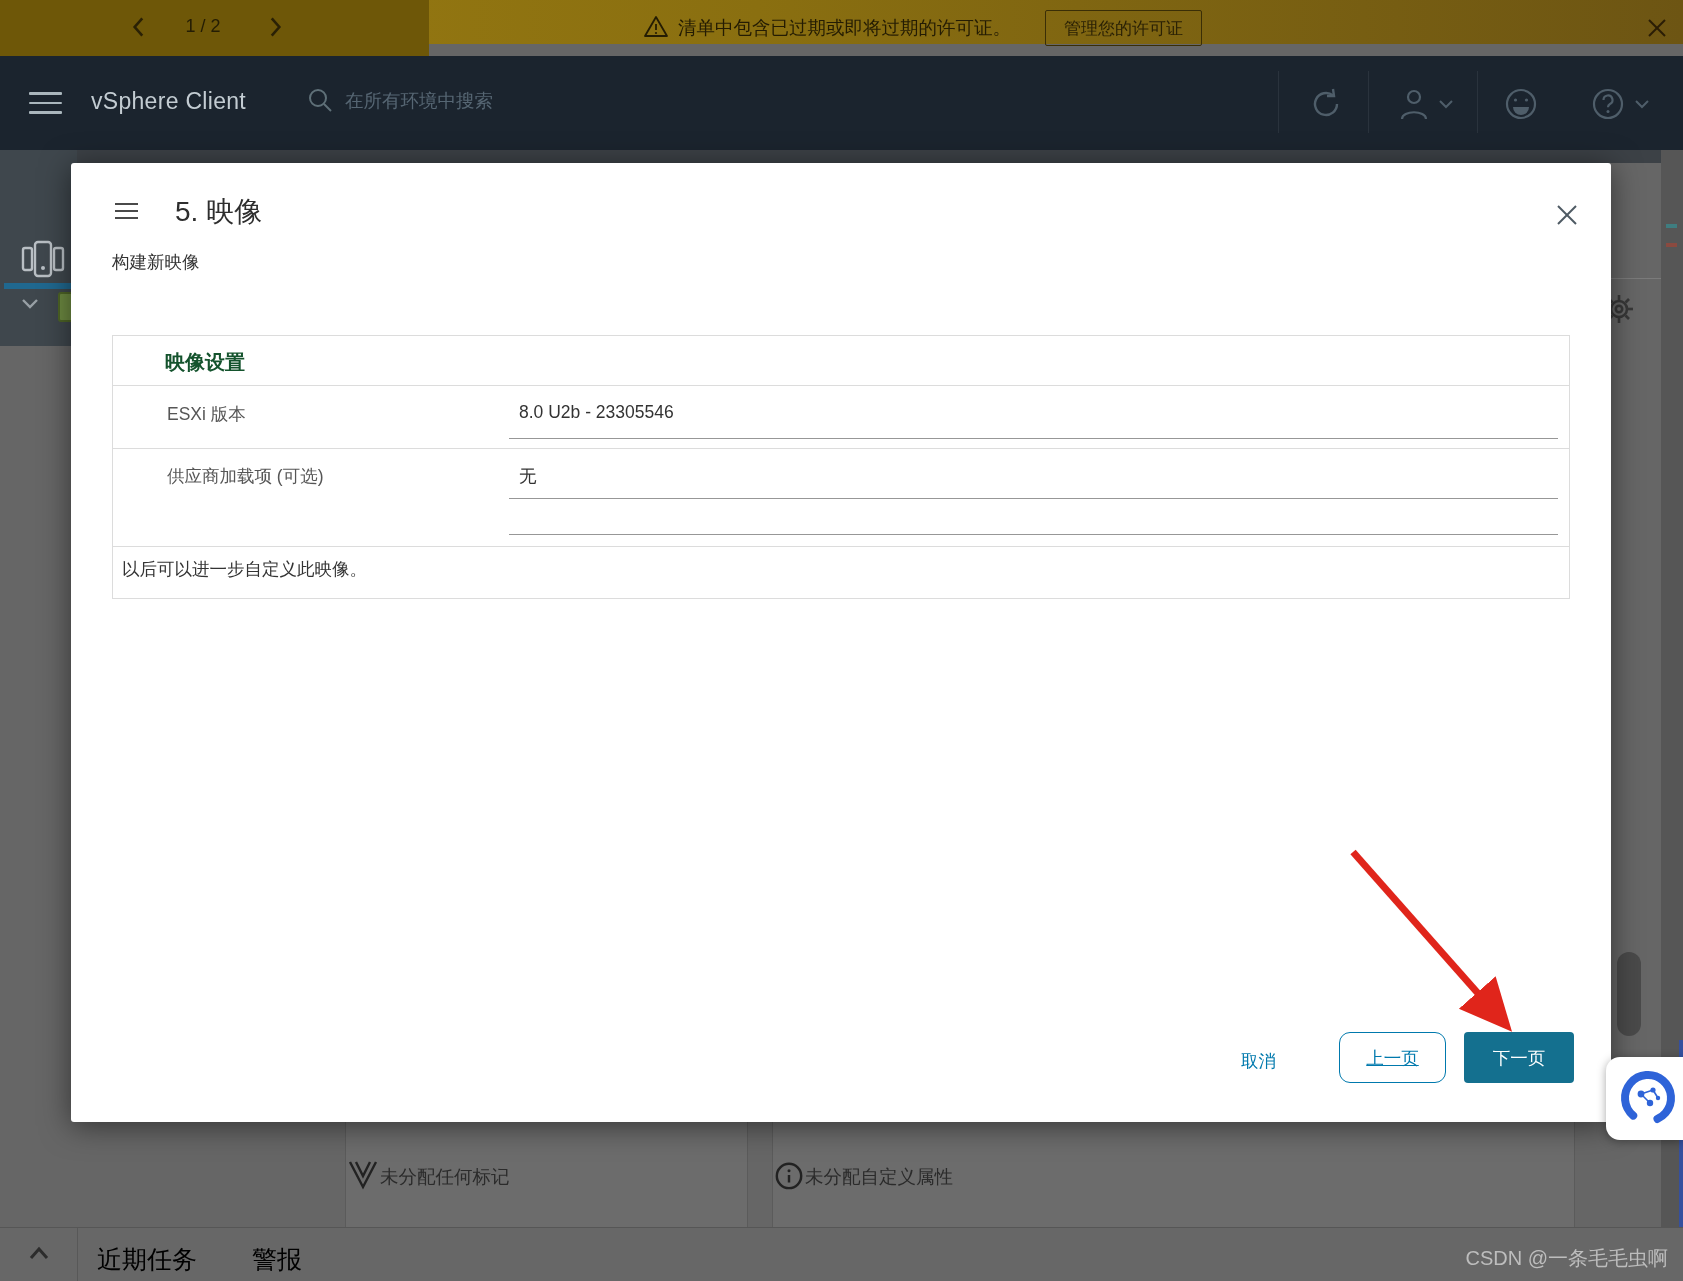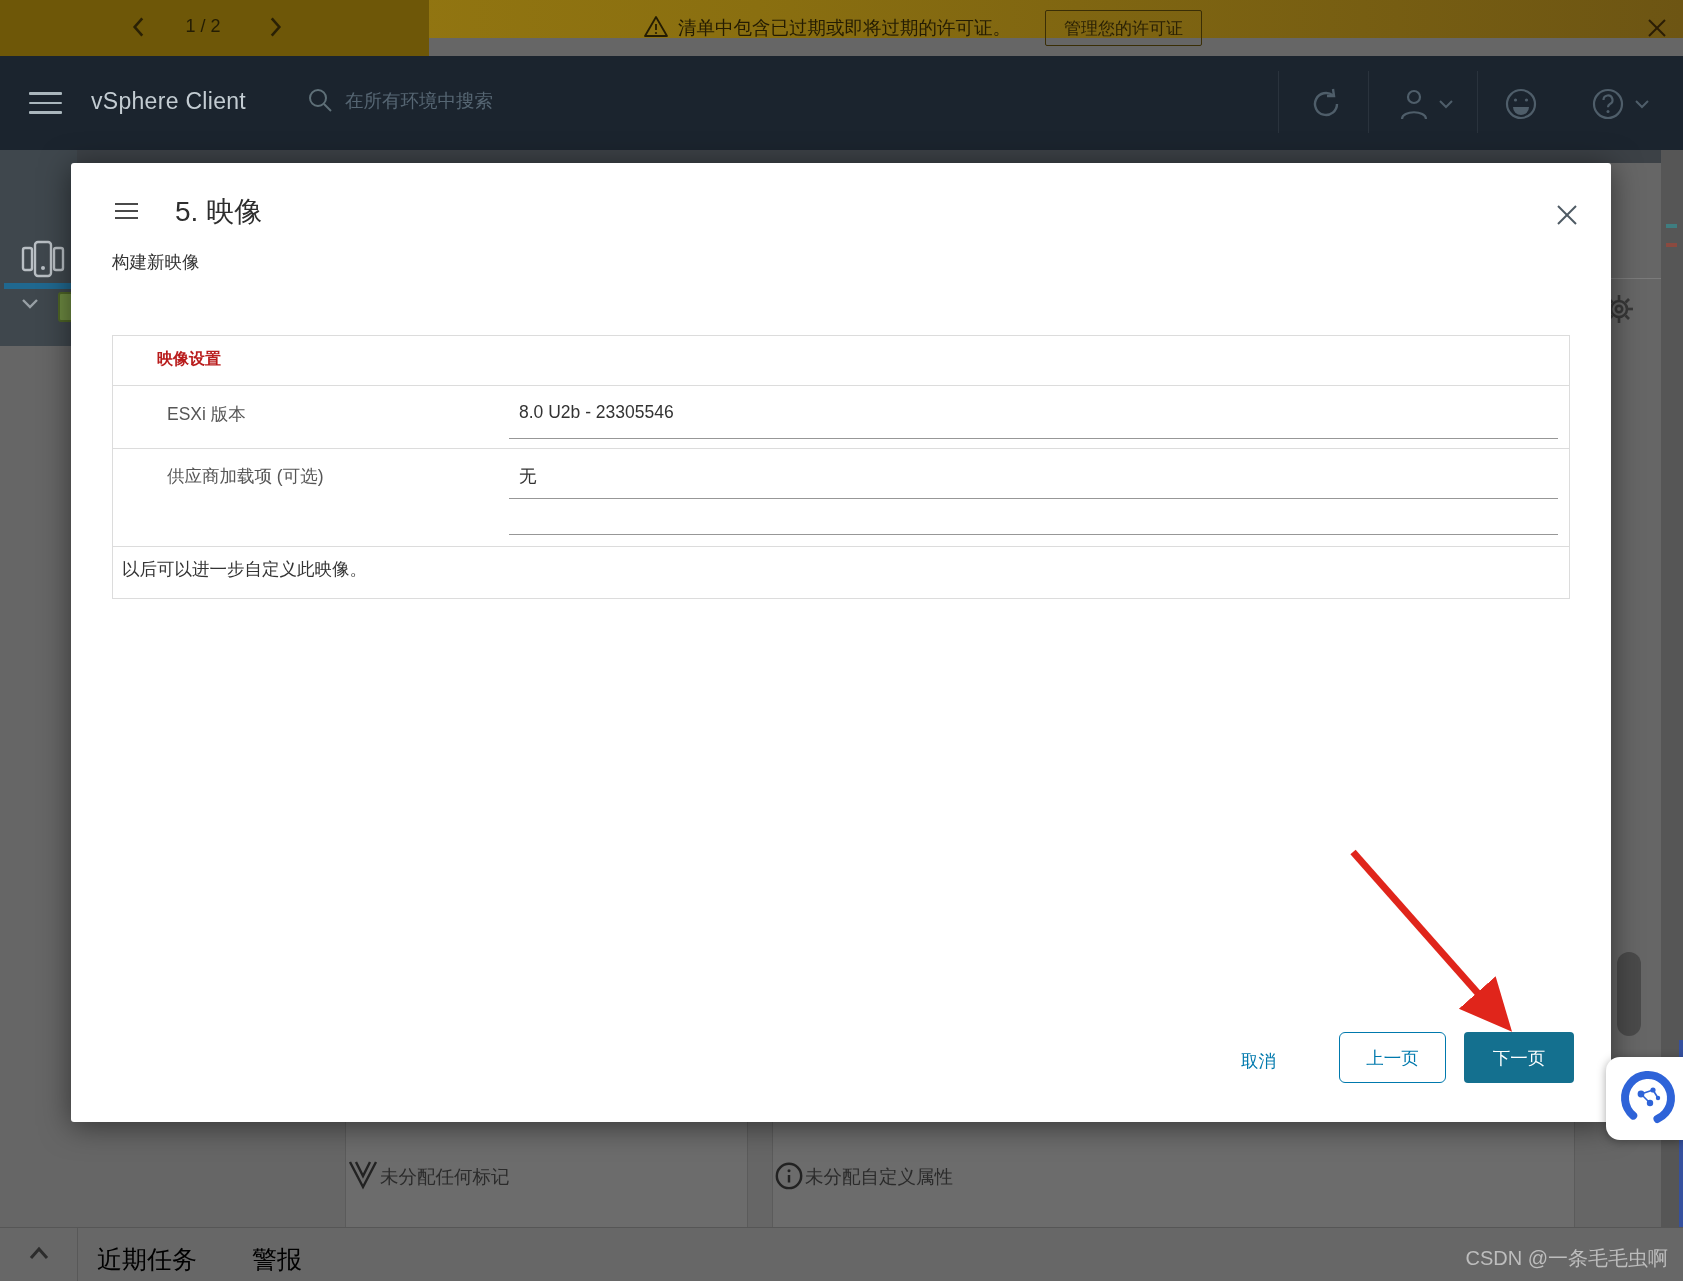--- a/index.html
+++ b/index.html
@@ -3,21 +3,21 @@
 <meta charset="utf-8">
 <style>
   html,body{margin:0;padding:0;background:#444;}
   .screen{
     position:relative;width:1683px;height:1281px;overflow:hidden;
     font-family:"Liberation Sans","DejaVu Sans",sans-serif;
     background:#666;
   }
 
   
-  .banner{position:absolute;left:0;top:0;width:1683px;height:38px;
+  .banner{position:absolute;left:0;top:0;width:1683px;height:44px;
     background:linear-gradient(90deg,#9a7c12 0%,#8a6f10 45%,#6d5513 100%);}
   .banner-seg{position:absolute;left:0;top:0;width:429px;height:56px;background:#6e5708;}
   .pg-chev{position:absolute;top:14px;width:26px;height:26px;color:#2a2105;cursor:pointer;}
   .pg-text{position:absolute;top:16px;left:158px;width:90px;text-align:center;
     font-size:18px;color:#241d04;}
   .warn-group{position:absolute;left:643px;top:14px;display:flex;align-items:center;color:#241c03;}
   .warn-icon{width:26px;height:26px;margin-right:9px;}
   .warn-text{font-size:18.5px;}
   .manage-btn{position:absolute;left:1045px;top:10px;height:34px;padding:0 18px;
     border:1.5px solid #3a2e06;border-radius:2px;background:transparent;
@@ -66,31 +66,31 @@
   .dialog{position:absolute;left:71px;top:163px;width:1540px;height:959px;background:#fff;
     border-radius:3px;box-shadow:0 4px 30px rgba(0,0,0,.5);}
   .steps-ic{position:absolute;left:44px;top:40px;width:23px;cursor:pointer;}
   .steps-ic span{display:block;height:2px;background:#4a4a4a;margin-bottom:5px;}
   .dlg-title{position:absolute;left:84px;top:30px;font-size:28px;color:#2e2e2e;margin-left:20px;}
   .dlg-close{position:absolute;left:1482px;top:38px;width:28px;height:28px;color:#4e5a63;cursor:pointer;}
   .dlg-sub{position:absolute;left:41px;top:87px;font-size:17.5px;color:#333;}
 
   .tbl{position:absolute;left:41px;top:172px;width:1456px;height:262px;border:1px solid #dcdcdc;}
   .tbl-hline{position:absolute;left:0;width:100%;height:1px;background:#dcdcdc;}
-  .tbl-head{position:absolute;left:44px;top:13px;font-size:16px;font-weight:bold;color:#b91c1c;}
+  .tbl-head{position:absolute;left:52px;top:13px;font-size:20px;font-weight:bold;color:#14532d;}
   .tbl-label{position:absolute;left:54px;font-size:17.5px;color:#565656;}
   .tbl-value{position:absolute;left:406px;font-size:17.5px;color:#333;}
   .underline{position:absolute;left:396px;width:1049px;height:1px;background:#979797;cursor:pointer;}
   .tbl-note{position:absolute;left:9px;top:221px;font-size:17.5px;color:#333;}
 
   .btn-cancel{position:absolute;left:1162px;top:882px;font-size:17.5px;color:#0079ad;cursor:pointer;
     background:none;border:none;padding:4px 8px;}
   .btn-prev{position:absolute;left:1268px;top:869px;width:107px;height:51px;
-    border:1px solid #0079ad;border-radius:6px;background:#fff;color:#0079ad;
-    font-size:17.5px;cursor:pointer;}
+    border:1px solid #0079ad;border-radius:11px;background:#fff;color:#0079ad;
+    font-size:17.5px;cursor:pointer;text-decoration:underline;}
   .btn-next{position:absolute;left:1393px;top:869px;width:110px;height:51px;
     border:none;border-radius:4px;background:#14708f;color:#fff;
     font-size:17.5px;cursor:pointer;}
 
   
   .logo-card{position:absolute;left:1606px;top:1057px;width:77px;height:83px;background:#fff;
     border-radius:14px 0 0 14px;box-shadow:0 2px 10px rgba(0,0,0,.35);}
   .logo-badge{position:absolute;left:14px;top:13px;width:56px;height:56px;cursor:pointer;}
 
   

